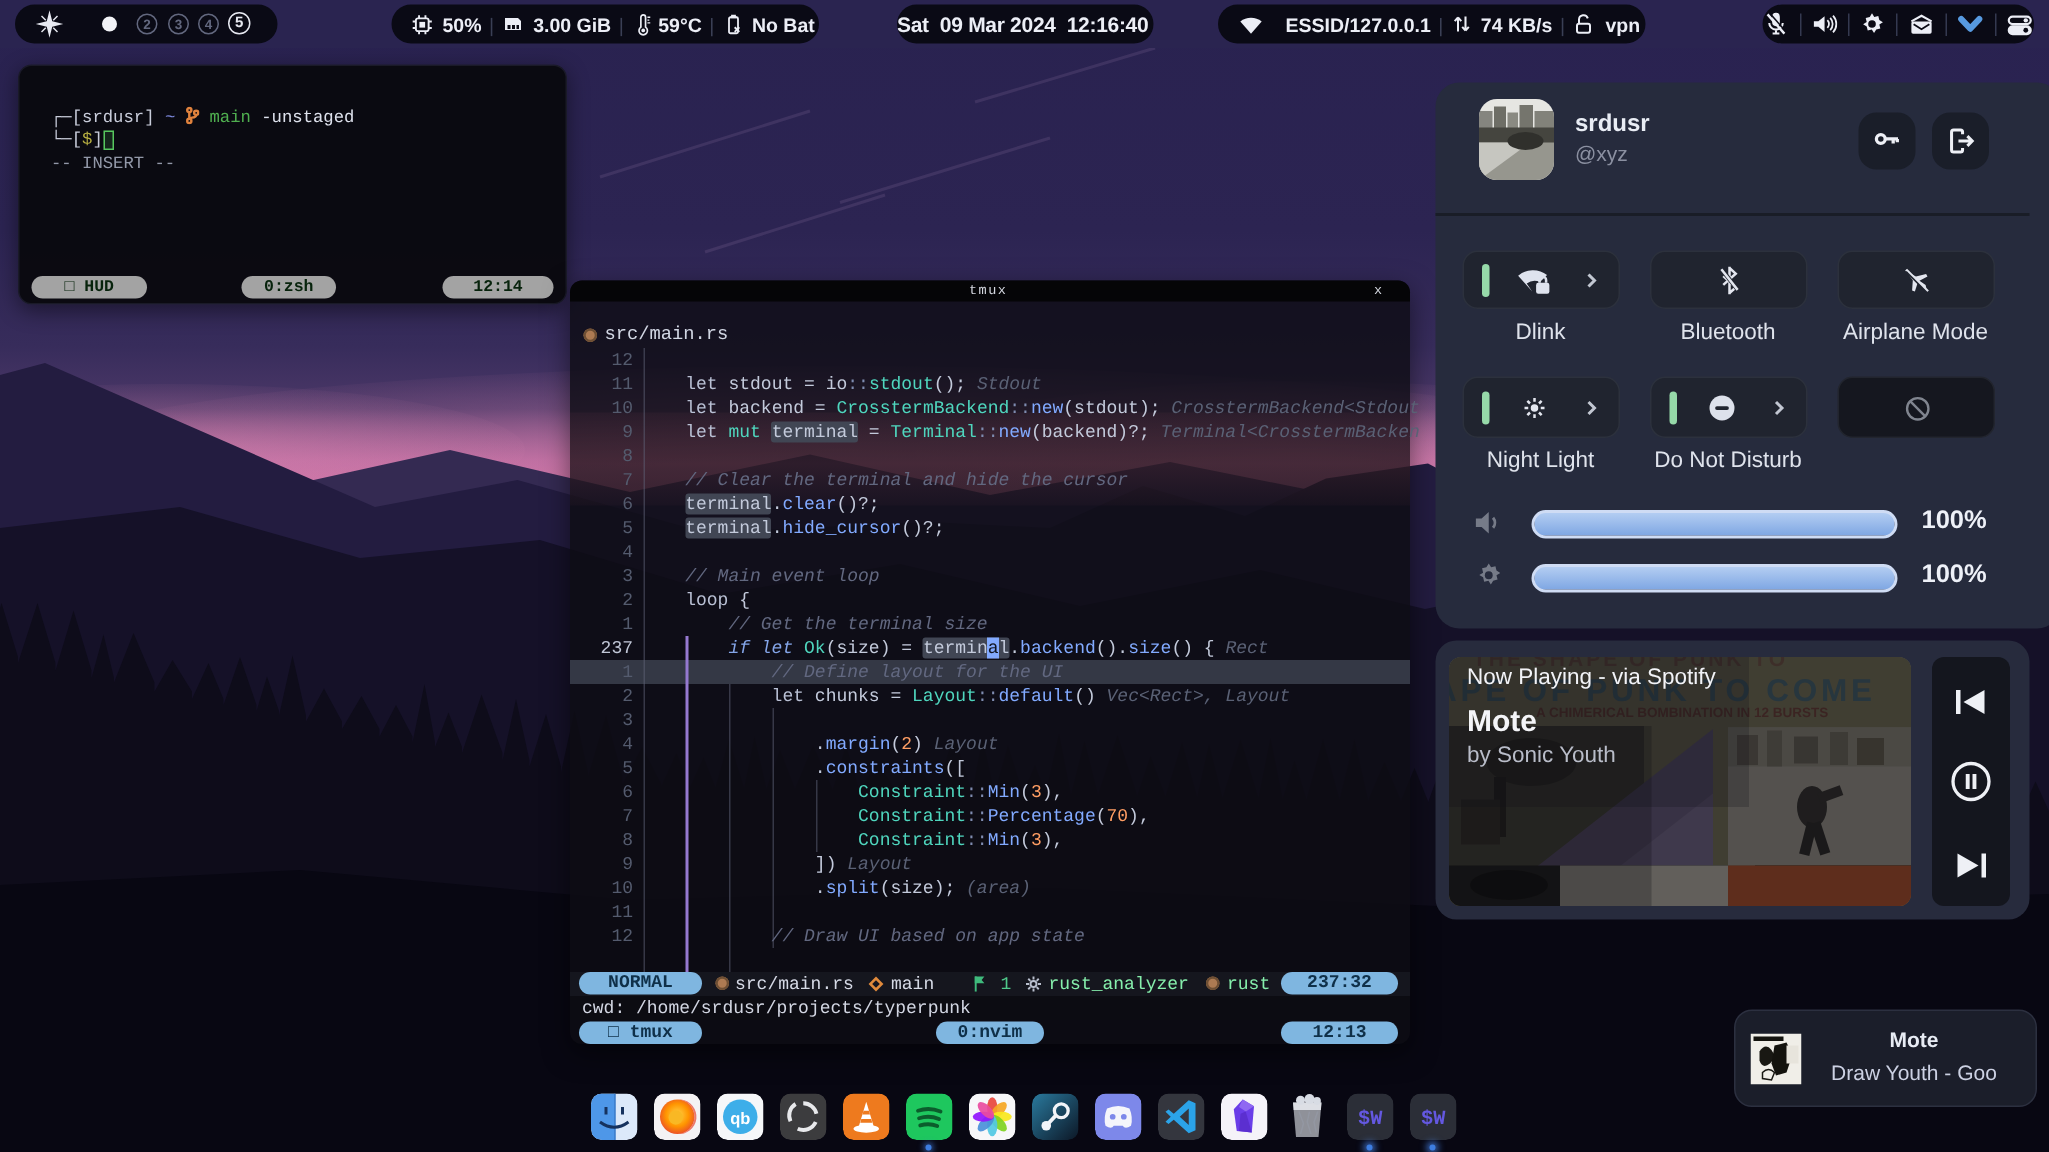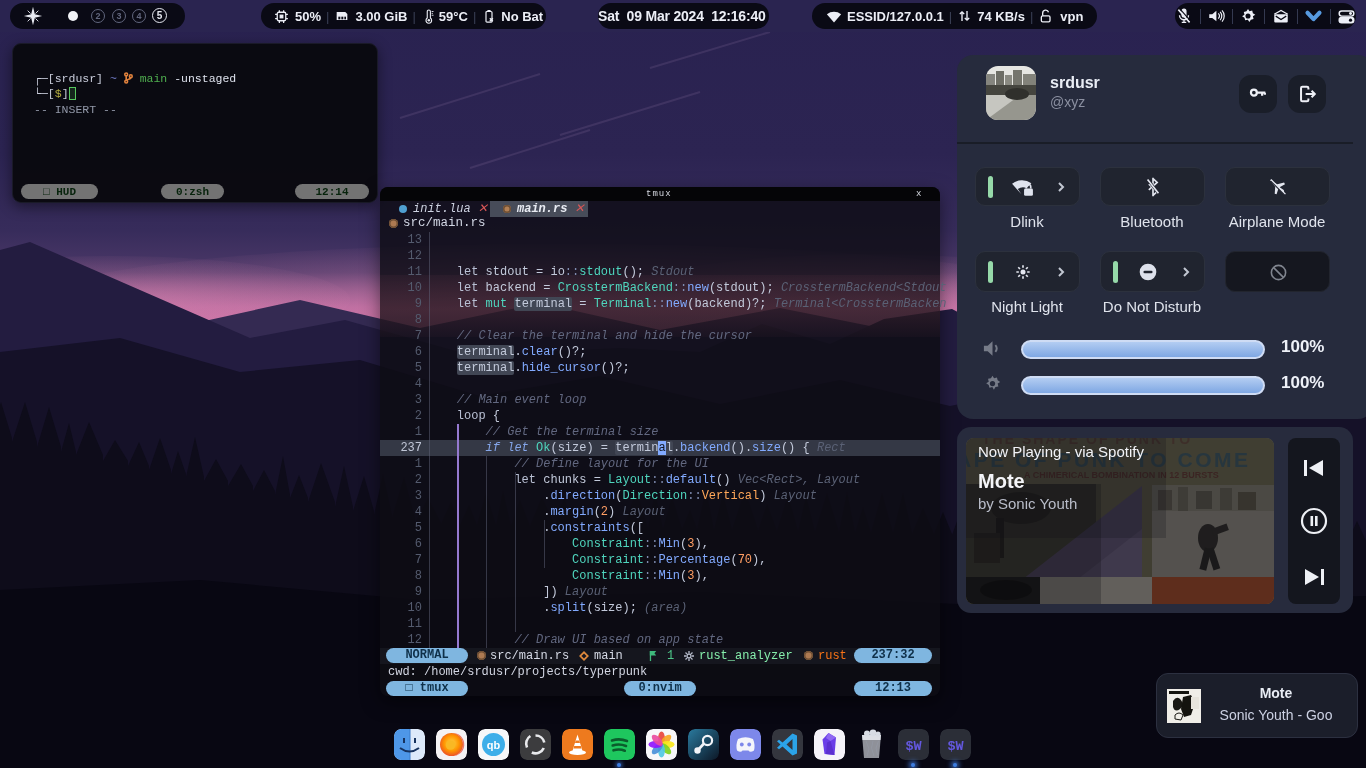--- a/index.html
+++ b/index.html
@@ -7,21 +7,21 @@
 .mono{font-family:"Liberation Mono",monospace}
 #stage{position:absolute;top:0;left:0;width:1366px;height:768px}
 
 #topbar{position:absolute;top:0;left:0;width:1366px;height:32px;background:#2a2450;z-index:30}
 .pill{position:absolute;top:3px;height:26px;background:#0a0a15;border-radius:13px;display:flex;align-items:center;color:#eceef6;font-size:14px;font-weight:700;white-space:nowrap;overflow:hidden}
 .pill svg{flex:none}
 .sep{color:#3a3f55;font-weight:400;padding:0 5px;font-size:13px}
 
 #term1{position:absolute;left:12px;top:43px;width:366px;height:160px;background:rgba(9,9,15,0.96);border-radius:9px;border:1px solid #1a1a28;z-index:10;box-shadow:0 4px 14px rgba(0,0,0,0.45)}
 #term1 .tl{font-family:Liberation Mono, monospace;font-size:11.5px;line-height:15.5px;white-space:pre;color:#c8ccda}
-.gpill{position:absolute;height:15px;background:#737373;border-radius:8px;color:#07230c;font-family:"Liberation Mono",monospace;font-size:11px;font-weight:700;display:flex;align-items:center;justify-content:center}
+.gpill{position:absolute;height:15px;background:#a3a3a3;border-radius:8px;color:#07230c;font-family:"Liberation Mono",monospace;font-size:11px;font-weight:700;display:flex;align-items:center;justify-content:center}
 
 #ed{position:absolute;left:380px;top:187px;width:560px;height:509px;background:rgba(13,12,19,0.82);border-radius:8px;z-index:10;box-shadow:0 6px 18px rgba(0,0,0,0.5)}
 #ed .titlebar{position:absolute;left:0;top:0;width:560px;height:14px;background:#050507;border-radius:8px 8px 0 0;color:#d5d8e0;font-family:"Liberation Mono",monospace;font-size:9px;letter-spacing:1px}
 .cl{display:flex;height:16px;font-family:"Liberation Mono",monospace;font-size:12px;line-height:16px;white-space:pre}
 .ln{width:42px;text-align:right;color:#545b6e;flex:none}
 .cd{padding-left:6px}
 .c-cm{color:#626880;font-style:italic}
 .c-hint{color:#5a6175;font-style:italic}
 .c-kw{color:#b9c0d4}
 .c-if{color:#84a5e8;font-style:italic}
@@ -134,21 +134,21 @@
         </svg>
   <span style="margin-left:4px">No Bat</span>
  </div>
  <div class="pill" style="left:598px;width:171px;justify-content:flex-start;font-size:14px;letter-spacing:-0.2px">
         <span>Sat&nbsp; 09 Mar 2024&nbsp; 12:16:40</span>
       </div>
  <div class="pill" style="left:812px;width:285px;padding-left:13px;font-size:13px;font-weight:700">
   <svg width="18" height="15" viewBox="0 0 24 20">
           <path fill="#eceef6" d="M12 18 L2.5 7 A15.5 15.5 0 0 1 21.5 7 Z"></path>
         </svg>
-  <span style="margin-left:4px">ESSID/127.0.0.1</span>
+  <span style="margin-left:14px">ESSID/127.0.0.1</span>
         <span class="sep">|</span>
   <svg width="15" height="16" viewBox="0 0 24 24" fill="none" stroke="#eceef6" stroke-width="2.2">
           <path d="M8 20 V5 M8 5 l-3.5 4 M8 5 l3.5 4"></path>
           <path d="M16 4 V19 M16 19 l-3.5 -4 M16 19 l3.5 -4"></path>
         </svg>
   <span style="margin-left:5px">74 KB/s</span>
         <span class="sep">|</span>
   <svg width="16" height="17" viewBox="0 0 24 24" fill="none" stroke="#eceef6" stroke-width="2">
           <path d="M7 11 V7 a4.5 4.5 0 0 1 8.8 -1.4"></path>
           <rect x="5" y="11" width="13" height="9" rx="2"></rect>
@@ -205,56 +205,48 @@
  <div class="gpill" style="left:8px;top:140px;width:77px">□ HUD</div>
  <div class="gpill" style="left:148px;top:140px;width:63px">0:zsh</div>
  <div class="gpill" style="left:282px;top:140px;width:74px">12:14</div>
 </div>
 
 <div id="ed">
  <div class="titlebar">
         <span style="position:absolute;left:266px;top:2px">tmux</span>
         <span style="position:absolute;left:536px;top:2px">x</span>
       </div>
- <div class="abs" style="left:0;top:14px;width:560px;height:16px">
-  <span class="abs" style="left:19px;top:4px;width:8px;height:8px;border-radius:4px;background:#4f9fd0"></span>
-  <span class="abs mono" style="left:33px;top:0;font-size:12px;line-height:16px;font-style:italic;color:#ccd1e0">init.lua <span style="color:#d95757">✕</span></span>
-  <div class="abs" style="left:110px;top:0;width:98px;height:16px;background:#474c59"></div>
-  <span class="abs" style="left:123px;top:4px;width:8px;height:8px;border-radius:4px;background:#b28055;box-shadow:inset 0 0 0 1.5px #6e4f34"></span>
-  <span class="abs mono" style="left:137px;top:0;font-size:12px;line-height:16px;font-style:italic;font-weight:700;color:#e8ebf2">main.rs <span style="color:#d95757;font-weight:400">✕</span></span>
- </div>
  <div class="abs" style="left:0;top:30px;width:560px;height:15px">
   <span class="abs" style="left:9px;top:2px;width:9px;height:9px;border-radius:5px;background:#ad7a52;box-shadow:inset 0 0 0 1.5px #6e4f34"></span>
   <span class="abs mono" style="left:23px;top:-1px;font-size:12.5px;color:#d2d7e4">src/main.rs</span>
  </div>
  <div class="abs" style="left:0;top:88px;width:560px;height:62px;background:linear-gradient(180deg,rgba(195,95,115,0.05),rgba(200,100,118,0.14) 55%,rgba(130,65,85,0.05))"></div>
  <div class="abs" style="left:0;top:253px;width:560px;height:16px;background:#343845"></div>
  <div class="abs" style="left:49px;top:45px;width:1px;height:416px;background:rgba(95,100,122,0.5)"></div>
  <div class="abs" style="left:77px;top:237px;width:2px;height:224px;background:#9579d0"></div>
  <div class="abs" style="left:106px;top:269px;width:1px;height:192px;background:rgba(95,100,122,0.5)"></div>
  <div class="abs" style="left:135px;top:285px;width:1px;height:160px;background:rgba(95,100,122,0.5)"></div>
  <div class="abs" style="left:164px;top:333px;width:1px;height:48px;background:rgba(95,100,122,0.5)"></div>
  <div class="abs" style="left:0;top:45px;width:560px">
-  <div class="cl"><span class="ln">13</span><span class="cd"></span></div>
   <div class="cl"><span class="ln">12</span></div>
   <div class="cl"><span class="ln">11</span><span class="cd"><span class="c-kw">    let</span><span class="c-wh"> stdout = io</span><span class="c-pp">::</span><span class="c-ty">stdout</span><span class="c-wh">(); </span><span class="c-hint">Stdout</span></span></div>
   <div class="cl"><span class="ln">10</span><span class="cd"><span class="c-kw">    let</span><span class="c-wh"> backend = </span><span class="c-ty">CrosstermBackend</span><span class="c-pp">::</span><span class="c-fn">new</span><span class="c-wh">(stdout); </span><span class="c-hint">CrosstermBackend&lt;Stdout</span></span></div>
   <div class="cl"><span class="ln">9</span><span class="cd"><span class="c-kw">    let</span><span class="c-ty"> mut </span><span class="hl"><span class="c-wh">terminal</span></span><span class="c-wh"> = </span><span class="c-ty">Terminal</span><span class="c-pp">::</span><span class="c-fn">new</span><span class="c-wh">(backend)?; </span><span class="c-hint">Terminal&lt;CrosstermBacken</span></span></div>
   <div class="cl"><span class="ln">8</span><span class="cd"></span></div>
   <div class="cl"><span class="ln">7</span><span class="cd"><span class="c-cm">    // Clear the terminal and hide the cursor</span></span></div>
   <div class="cl"><span class="ln">6</span><span class="cd"><span class="c-wh">    </span><span class="hl"><span class="c-wh">terminal</span></span><span class="c-wh">.</span><span class="c-fn">clear</span><span class="c-wh">()?;</span></span></div>
   <div class="cl"><span class="ln">5</span><span class="cd"><span class="c-wh">    </span><span class="hl"><span class="c-wh">terminal</span></span><span class="c-wh">.</span><span class="c-fn">hide_cursor</span><span class="c-wh">()?;</span></span></div>
   <div class="cl"><span class="ln">4</span><span class="cd"></span></div>
   <div class="cl"><span class="ln">3</span><span class="cd"><span class="c-cm">    // Main event loop</span></span></div>
   <div class="cl"><span class="ln">2</span><span class="cd"><span class="c-kw">    loop</span><span class="c-wh"> {</span></span></div>
   <div class="cl"><span class="ln">1</span><span class="cd"><span class="c-cm">        // Get the terminal size</span></span></div>
   <div class="cl"><span class="ln" style="color:#c0c6d6">237</span><span class="cd"><span class="c-if">        if let </span><span class="c-ty">Ok</span><span class="c-wh">(size) = </span><span class="hl"><span class="c-wh">termin</span><span class="cur">a</span><span class="c-wh">l</span></span><span class="c-wh">.</span><span class="c-fn">backend</span><span class="c-wh">().</span><span class="c-fn">size</span><span class="c-wh">() { </span><span class="c-hint">Rect</span></span></div>
   <div class="cl"><span class="ln">1</span><span class="cd"><span class="c-cm">            // Define layout for the UI</span></span></div>
   <div class="cl"><span class="ln">2</span><span class="cd"><span class="c-kw">            let</span><span class="c-wh"> chunks = </span><span class="c-ty">Layout</span><span class="c-pp">::</span><span class="c-fn">default</span><span class="c-wh">() </span><span class="c-hint">Vec&lt;Rect&gt;, Layout</span></span></div>
-  <div class="cl"><span class="ln">3</span><span class="cd"><span class="c-wh">                .</span><span class="c-fn">direction</span><span class="c-wh">(</span><span class="c-ty">Direction</span><span class="c-pp">::</span><span class="c-or">Vertical</span><span class="c-wh">) </span><span class="c-hint">Layout</span></span></div>
+  <div class="cl"><span class="ln">3</span></div>
   <div class="cl"><span class="ln">4</span><span class="cd"><span class="c-wh">                .</span><span class="c-fn">margin</span><span class="c-wh">(</span><span class="c-num">2</span><span class="c-wh">) </span><span class="c-hint">Layout</span></span></div>
   <div class="cl"><span class="ln">5</span><span class="cd"><span class="c-wh">                .</span><span class="c-fn">constraints</span><span class="c-wh">([</span></span></div>
   <div class="cl"><span class="ln">6</span><span class="cd"><span class="c-wh">                    </span><span class="c-ty">Constraint</span><span class="c-pp">::</span><span class="c-fn">Min</span><span class="c-wh">(</span><span class="c-num">3</span><span class="c-wh">),</span></span></div>
   <div class="cl"><span class="ln">7</span><span class="cd"><span class="c-wh">                    </span><span class="c-ty">Constraint</span><span class="c-pp">::</span><span class="c-fn">Percentage</span><span class="c-wh">(</span><span class="c-num">70</span><span class="c-wh">),</span></span></div>
   <div class="cl"><span class="ln">8</span><span class="cd"><span class="c-wh">                    </span><span class="c-ty">Constraint</span><span class="c-pp">::</span><span class="c-fn">Min</span><span class="c-wh">(</span><span class="c-num">3</span><span class="c-wh">),</span></span></div>
   <div class="cl"><span class="ln">9</span><span class="cd"><span class="c-wh">                ]) </span><span class="c-hint">Layout</span></span></div>
   <div class="cl"><span class="ln">10</span><span class="cd"><span class="c-wh">                .</span><span class="c-fn">split</span><span class="c-wh">(size); </span><span class="c-hint">(area)</span></span></div>
   <div class="cl"><span class="ln">11</span><span class="cd"></span></div>
   <div class="cl"><span class="ln">12</span><span class="cd"><span class="c-cm">            // Draw UI based on app state</span></span></div>
  </div>
@@ -271,21 +263,21 @@
         <path d="M2 1 h7 l-2 2.5 2 2.5 h-7 z" fill="#3fba7c"></path>
         <rect x="2" y="1" width="1.4" height="11" fill="#3fba7c"></rect>
       </svg>
  <span class="abs mono" style="left:287px;top:461px;font-size:12px;line-height:16px;color:#4fc98a">1</span>
  <svg class="abs" style="left:303px;top:463px" width="12" height="12" viewBox="0 0 24 24" fill="none" stroke="#b9bfce" stroke-width="2.6">
         <circle cx="12" cy="12" r="4"></circle>
         <path d="M12 2v4M12 18v4M2 12h4M18 12h4M5 5l2.8 2.8M16.2 16.2L19 19M19 5l-2.8 2.8M7.8 16.2L5 19"></path>
       </svg>
  <span class="abs mono" style="left:319px;top:461px;font-size:12px;line-height:16px;color:#86efac">rust_analyzer</span>
  <span class="abs" style="left:424px;top:464px;width:9px;height:9px;border-radius:5px;background:#ad7a52;box-shadow:inset 0 0 0 1.5px #6e4f34"></span>
- <span class="abs mono" style="left:438px;top:461px;font-size:12px;line-height:16px;color:#f97316">rust</span>
+ <span class="abs mono" style="left:438px;top:461px;font-size:12px;line-height:16px;color:#86efac">rust</span>
  <div class="bpill" style="left:474px;top:461px;width:78px">237:32</div>
  <div class="abs" style="left:0;top:477px;width:560px;height:16px;background:#0c0c12"></div>
  <span class="abs mono" style="left:8px;top:477px;font-size:12px;line-height:16px;color:#d2d6e2">cwd: /home/srdusr/projects/typerpunk</span>
  <div class="bpill" style="left:6px;top:494px;width:82px">□ tmux</div>
  <div class="bpill" style="left:244px;top:494px;width:72px">0:nvim</div>
  <div class="bpill" style="left:474px;top:494px;width:78px">12:13</div>
 </div>
 
 <div id="cc">
  <svg class="abs" style="left:29px;top:11px;border-radius:12px" width="50" height="54" viewBox="0 0 50 54">
@@ -442,21 +434,21 @@
 <div id="notif">
  <svg class="abs" style="left:10px;top:15px" width="34" height="34" viewBox="0 0 34 34">
   <rect width="34" height="34" fill="#f0eee8"></rect>
   <rect x="2" y="2" width="20" height="3" fill="#15140f"></rect>
   <path d="M6 12 Q10 6 14 11 Q18 16 13 20 Q8 24 6 18 Z" fill="#191813"></path>
   <path d="M16 8 L24 6 L28 14 L24 26 L17 28 L14 20 Z" fill="#14130e"></path>
   <path d="M8 26 Q12 22 16 26 L14 31 L8 30 Z" fill="#f0eee8" stroke="#191813" stroke-width="1"></path>
   <rect x="24" y="8" width="8" height="12" fill="#e7e4dc"></rect>
  </svg>
  <span class="abs" style="left:44px;top:11px;width:150px;text-align:center;font-size:14px;font-weight:700;color:#e8ecf4">Mote</span>
- <span class="abs" style="left:44px;top:33px;width:150px;text-align:center;font-size:14px;color:#ccd1e3">Sonic Youth - Goo</span>
+ <span class="abs" style="left:44px;top:33px;width:150px;text-align:center;font-size:14px;color:#ccd1e3">Draw Youth - Goo</span>
 </div>
 
 <div id="dock">
  <svg class="dicon" viewBox="0 0 31 31">
         <rect width="31" height="31" rx="7" fill="#dcE9fa"></rect>
         <path d="M0 7 a7 7 0 0 1 7 -7 H16 V31 H7 a7 7 0 0 1 -7 -7 Z" fill="#4e97e8"></path>
         <path d="M16 0 v31" stroke="#3a7ac8" stroke-width="1"></path>
         <path d="M10 9 v5 M21 9 v5" stroke="#16325e" stroke-width="2"></path>
         <path d="M6 19 Q15.5 26 25 19" stroke="#16325e" stroke-width="2" fill="none"></path>
       </svg>

